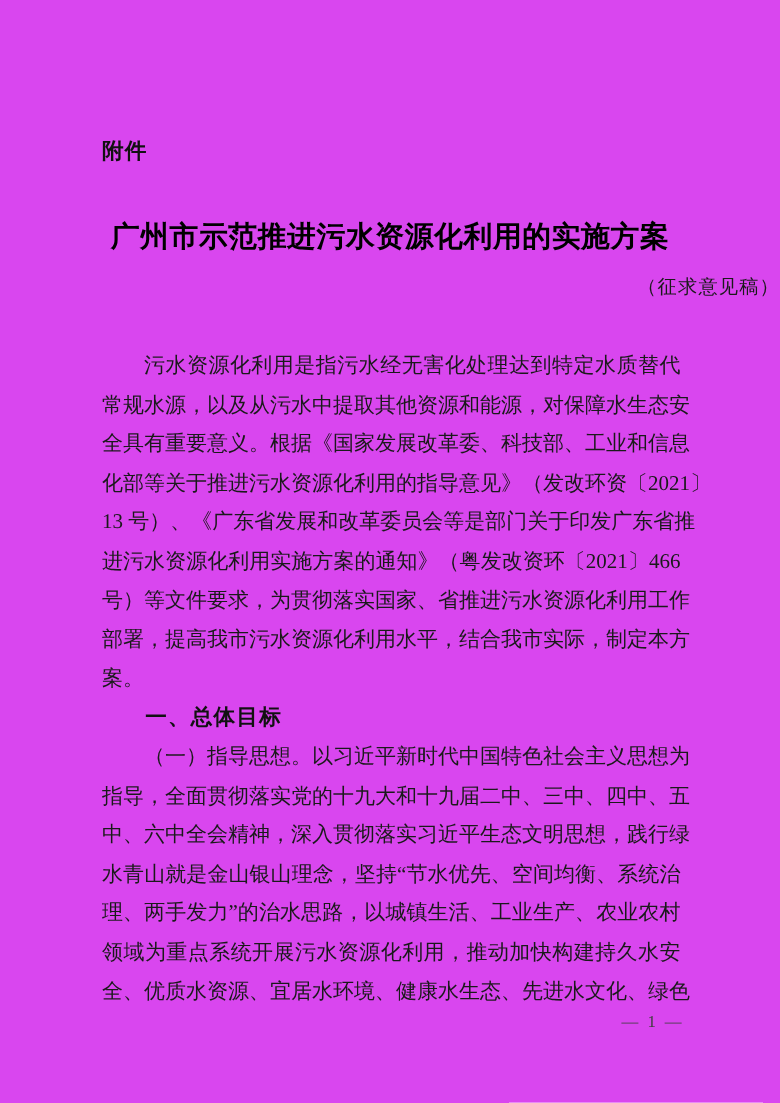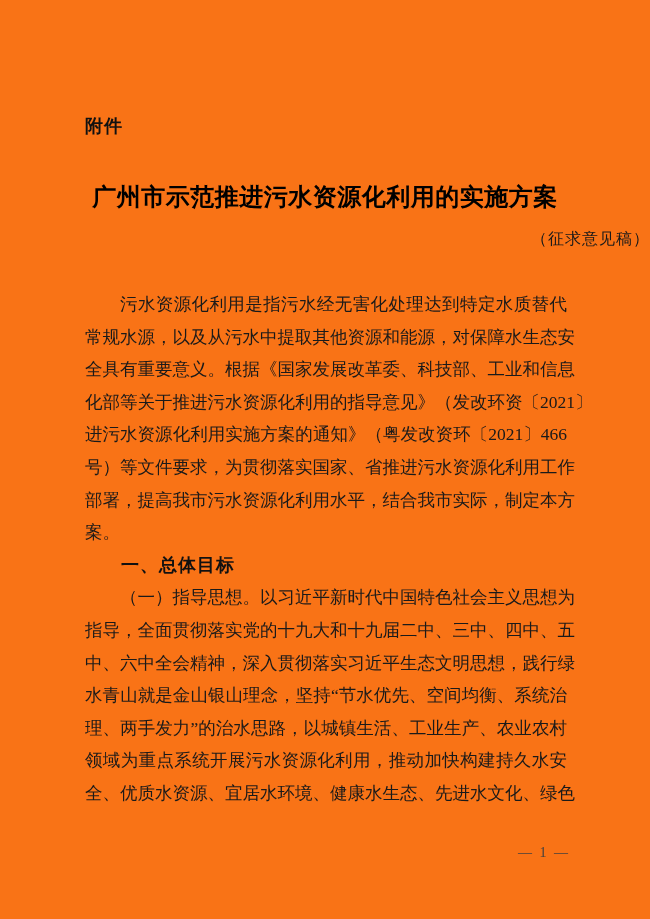--- a/index.html
+++ b/index.html
@@ -4,21 +4,21 @@
 <style>
   html, body {
     margin: 0;
     padding: 0;
     background: #ffffff;
   }
   .page {
     position: relative;
     width: 650px;
     height: 919px;
-    background: #f97316;
+    background: #d946ef;
     overflow: hidden;
     font-family: "Liberation Serif", serif;
     color: #1a1a1a;
   }
   .attachment {
     position: absolute;
     left: 85px;
     top: 114px;
     font-family: "Liberation Sans", sans-serif;
     font-size: 18px;
@@ -100,20 +100,21 @@
   <h1 class="title">广州市示范推进污水资源化利用的实施方案</h1>
 
   <div class="subtitle">（征求意见稿）</div>
 
   <div class="body-block">
 
     <div class="bodyline indent">污水资源化利用是指污水经无害化处理达到特定水质替代</div>
     <div class="bodyline">常规水源，以及从污水中提取其他资源和能源，对保障水生态安</div>
     <div class="bodyline">全具有重要意义。根据《国家发展改革委、科技部、工业和信息</div>
     <div class="bodyline">化部等关于推进污水资源化利用的指导意见》（发改环资〔2021〕</div>
+    <div class="bodyline">13 号）、《广东省发展和改革委员会等是部门关于印发广东省推</div>
     <div class="bodyline">进污水资源化利用实施方案的通知》（粤发改资环〔2021〕466</div>
     <div class="bodyline">号）等文件要求，为贯彻落实国家、省推进污水资源化利用工作</div>
     <div class="bodyline">部署，提高我市污水资源化利用水平，结合我市实际，制定本方</div>
     <div class="bodyline no-just">案。</div>
 
     <div class="section-heading">一、总体目标</div>
 
     <div class="bodyline indent">（一）指导思想。以习近平新时代中国特色社会主义思想为</div>
     <div class="bodyline">指导，全面贯彻落实党的十九大和十九届二中、三中、四中、五</div>
     <div class="bodyline">中、六中全会精神，深入贯彻落实习近平生态文明思想，践行绿</div>

